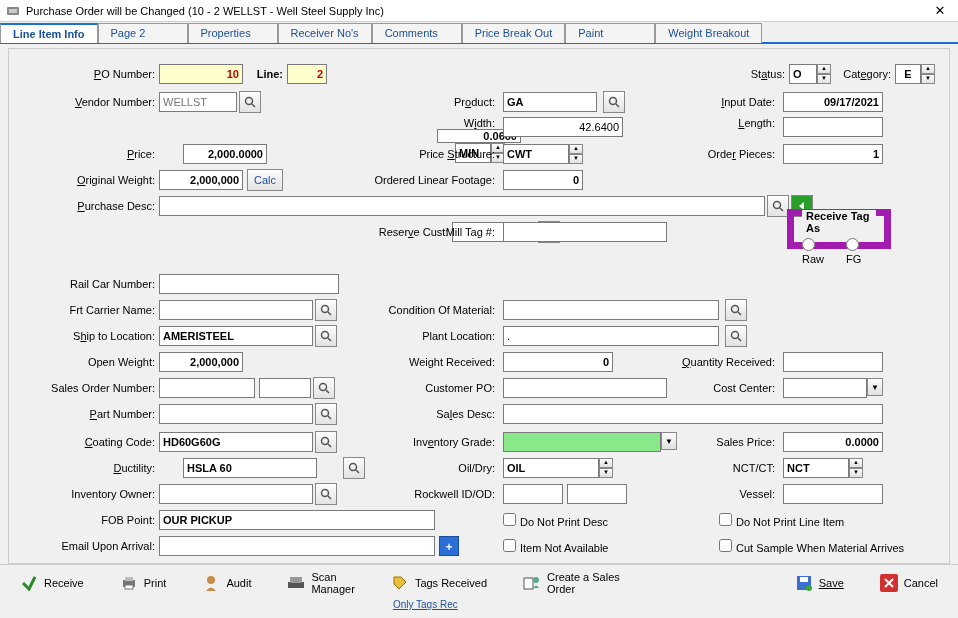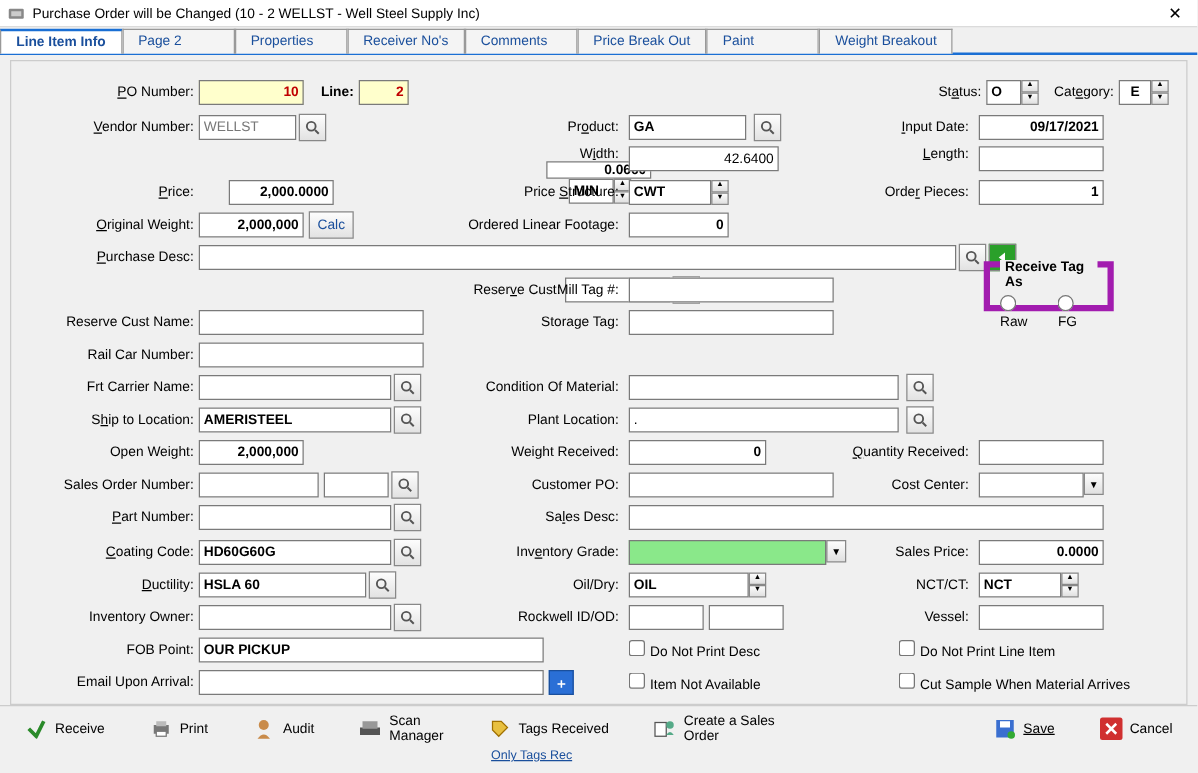--- a/index.html
+++ b/index.html
@@ -19,21 +19,21 @@
 .inp.right { text-align: right; }
 .inp.yellow { background: #ffffcc; }
 .inp.red { color: #c00000; font-weight: bold; }
 .inp.ro { background: #fff; }
 .btn-lookup { width: 22px; height: 22px; border: 1px solid #888; background: linear-gradient(#fdfdfd,#e2e2e2); display: inline-flex; align-items: center; justify-content: center; cursor:pointer; margin-left:2px; }
 .btn-small { height: 22px; border: 1px solid #888; background: linear-gradient(#fdfdfd,#e2e2e2); padding: 0 6px; font-size:11px; color:#1a4f9c; cursor:pointer; }
 .spin-wrap { display:inline-flex; }
 .spinner { width: 14px; display: flex; flex-direction: column; }
 .spinner div { flex:1; border:1px solid #888; background: linear-gradient(#fdfdfd,#e0e0e0); font-size:6px; line-height:1; text-align:center; cursor:pointer; }
 .chk { margin-right: 4px; }
-.fieldset { position:absolute; border:5px solid #a21caf; padding: 4px 8px 6px; }
+.fieldset { position:absolute; border:7px solid #a21caf; padding: 4px 8px 6px; }
 .fieldset-legend { position:relative; top:-10px; background:#f0f0f0; padding:0 4px; font-weight:bold; }
 .radio-row { display:flex; gap:8px; }
 .footer { position: absolute; left:0; right:0; bottom:0; height:54px; background:#f0f0f0; border-top:1px solid #ccc; display:flex; align-items:flex-start; padding:4px 10px; gap:16px; }
 .footer-btn { display:flex; align-items:center; gap:6px; height:28px; border:1px solid #aaa; background:linear-gradient(#fafafa,#e3e3e3); padding:0 10px; cursor:pointer; border-radius:2px; }
 .footer-btn.flat { border:none; background:none; }
 .icon-sq { width:18px; height:18px; display:inline-flex; align-items:center; justify-content:center; }
 .link-sub { font-size:10px; color:#1a4f9c; text-decoration:underline; position:absolute; cursor:pointer; }
 .plus-btn { width:20px; height:20px; background:#2a6fd6; color:#fff; display:inline-flex; align-items:center; justify-content:center; border:1px solid #1a4f9c; font-weight:bold; cursor:pointer; }
 .green-inp { background:#8ae88a !important; }
 .dropdown-arrow { width:16px; height:18px; border:1px solid #888; background:linear-gradient(#fdfdfd,#e0e0e0); display:inline-flex; align-items:center; justify-content:center; font-size:8px; cursor:pointer; }
@@ -188,26 +188,20 @@
           <circle cx="5" cy="5" r="3.5" fill="none" stroke="#555" stroke-width="1.5"></circle>
           <line x1="8" y1="8" x2="11" y2="11" stroke="#555" stroke-width="1.5"></line>
         </svg>
       </span>
     <label style="margin-left:6px"><input type="checkbox" class="chk" style=""><span>Break Out Wgt</span></label>
 
     <span class="lbl" style="position:absolute; left:420px; width:70px">Mill Tag #:</span>
     <input class="inp" style="position: absolute; left: 494px; width: 164px;" value="">
   </div>
 
-  <div class="row" style="top:198px; left:0; width:100%;">
-    <span class="lbl" style="width:150px">Reserve Cust Name:</span>
-    <input class="inp" style="width: 180px;" value="">
-    <span class="lbl" style="position:absolute; left:410px; width:80px">Storage Tag:</span>
-    <input class="inp" style="position: absolute; left: 494px; width: 164px;" value="">
-  </div>
 
   <div class="row" style="top:224px; left:0;">
     <span class="lbl" style="width:150px">Rail Car Number:</span>
     <input class="inp" style="width: 180px;" value="">
   </div>
 
   <div class="row" style="top:250px; left:0; width:100%;">
     <span class="lbl" style="width:150px">Frt Carrier Name:</span>
     <input class="inp" style="width: 154px;" value="">
     <span class="btn-lookup">
@@ -306,21 +300,21 @@
     <span class="lbl" style="position:absolute; left:384px; width:106px">Inv<u>e</u>ntory Grade:</span>
     <div style="position:absolute; left:494px; display:flex">
       <input class="inp green-inp" style="width: 158px;" value="">
       <span class="dropdown-arrow">▼</span>
     </div>
 
     <span class="lbl" style="position:absolute; left:694px; width:76px">Sales Price:</span>
     <input class="inp right" style="position: absolute; left: 774px; width: 100px; font-weight: bold;" value="0.0000">
   </div>
 
-  <div class="row" style="top:408px; left:0; width:100%;">
+  <div class="row" style="top:408px; left:0; width:100%;gap:24px;">
     <span class="lbl" style="width:150px"><u>D</u>uctility:</span>
     <input class="inp" style="width: 134px; font-weight: bold;" value="HSLA 60">
     <span class="btn-lookup">
         <svg width="12" height="12">
           <circle cx="5" cy="5" r="3.5" fill="none" stroke="#555" stroke-width="1.5"></circle>
           <line x1="8" y1="8" x2="11" y2="11" stroke="#555" stroke-width="1.5"></line>
         </svg>
       </span>
 
     <span class="lbl" style="position:absolute; left:420px; width:70px">Oil/Dry:</span>

